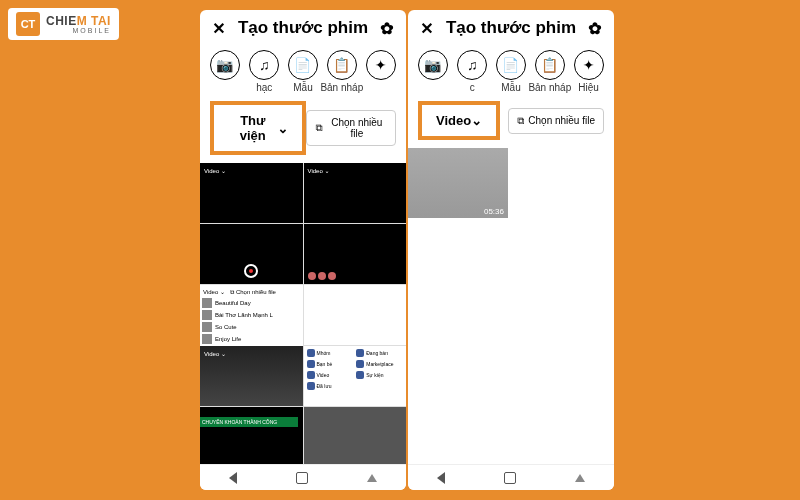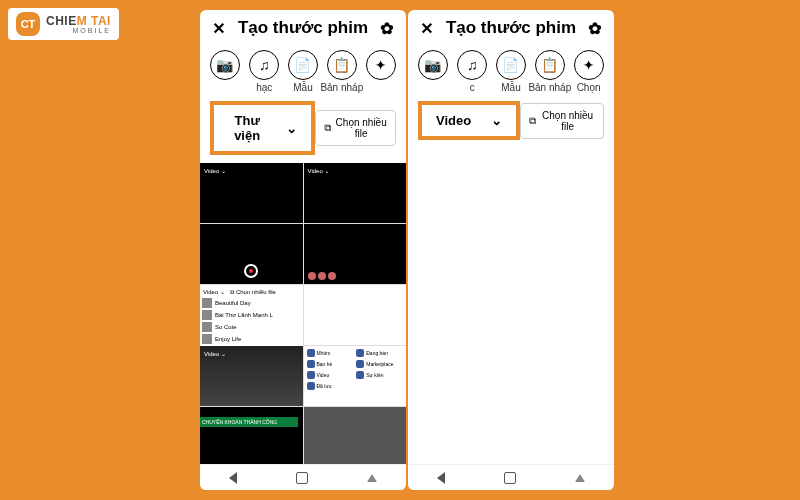--- a/index.html
+++ b/index.html
@@ -1,33 +1,33 @@
 <!DOCTYPE html>
 <html><head>
 <meta charset="utf-8">
 <style>
 * { margin: 0; padding: 0; box-sizing: border-box; }
 body { width: 800px; height: 500px; background: #e88c2c; font-family: -apple-system, sans-serif; position: relative; overflow: hidden; }
 .logo { position: absolute; top: 8px; left: 8px; display: flex; align-items: center; background: #fff; padding: 4px 8px; border-radius: 4px; }
-.logo-icon { width: 24px; height: 24px; background: #e88c2c; color: #fff; font-weight: bold; display: flex; align-items: center; justify-content: center; border-radius: 8px; font-size: 11px; }
+.logo-icon { width: 24px; height: 24px; background: #e88c2c; color: #fff; font-weight: bold; display: flex; align-items: center; justify-content: center; border-radius: 3px; font-size: 11px; }
 .logo-text { margin-left: 6px; display: flex; flex-direction: column; line-height: 1; }
 .logo-main { font-weight: bold; font-size: 12px; color: #444; letter-spacing: 0.5px; }
 .logo-main .orange { color: #e88c2c; }
 .logo-sub { font-size: 7px; letter-spacing: 2px; color: #666; text-align: right; }
 .phones { position: absolute; top: 10px; left: 200px; display: flex; gap: 2px; }
 .phone { width: 206px; height: 480px; background: #fff; border-radius: 6px; overflow: hidden; position: relative; display: flex; flex-direction: column; }
 .phone-header { display: flex; align-items: center; justify-content: space-between; padding: 8px 10px; }
 .close-icon, .gear-icon { width: 18px; height: 18px; display: flex; align-items: center; justify-content: center; font-size: 16px; font-weight: bold; }
 .phone-title { font-size: 17px; font-weight: 600; }
 .icon-row { display: flex; justify-content: space-around; padding: 4px 6px 2px; }
 .icon-cell { display: flex; flex-direction: column; align-items: center; gap: 2px; width: 36px; }
 .icon-circle { width: 30px; height: 30px; border: 1px solid #000; border-radius: 50%; display: flex; align-items: center; justify-content: center; font-size: 14px; }
 .icon-label { font-size: 10px; color: #333; white-space: nowrap; }
 .filter-row { display: flex; align-items: center; justify-content: space-between; padding: 6px 10px 8px; }
-.dropdown-btn { background: #fff; border: 4px solid #e88c2c; padding: 8px 14px; font-size: 13px; font-weight: 600; display: flex; align-items: center; gap: 20px; }
+.dropdown-btn { background: #fff; border: 4px solid #e88c2c; padding: 8px 14px; font-size: 13px; font-weight: 600; display: flex; align-items: center; gap: 0; }
 .multi-btn { border: 1px solid #ccc; border-radius: 4px; padding: 6px 8px; font-size: 10px; display: flex; align-items: center; gap: 4px; background: #fff; }
 .gallery { flex: 1; display: grid; grid-template-columns: 1fr 1fr; gap: 1px; background: #ddd; overflow: hidden; }
 .thumb { background: #000; position: relative; min-height: 60px; }
 .thumb.white { background: #fff; }
 .thumb.gray { background: #555; }
 .thumb .rec { position: absolute; bottom: 6px; left: 50%; transform: translateX(-50%); width: 14px; height: 14px; border: 2px solid #fff; border-radius: 50%; }
 .thumb .rec::after { content:''; position:absolute; inset:3px; background:#e33; border-radius:50%; }
 .thumb .txt { position: absolute; top: 4px; left: 4px; color: #fff; font-size: 6px; }
 .thumb .circles { position: absolute; bottom: 4px; left: 4px; display: flex; gap: 2px; }
 .thumb .circles span { width: 8px; height: 8px; border-radius: 50%; background: #c66; }
@@ -227,32 +227,37 @@
       <div class="icon-cell">
           <div class="icon-circle">📄</div>
           <div class="icon-label">Mẫu</div>
         </div>
       <div class="icon-cell">
           <div class="icon-circle">📋</div>
           <div class="icon-label">Bản nháp</div>
         </div>
       <div class="icon-cell">
           <div class="icon-circle">✦</div>
-          <div class="icon-label">Chọn</div>
+          <div class="icon-label">Hiệu</div>
         </div>
     </div>
     <div class="filter-row">
       <button class="dropdown-btn">
           <span>Video</span>
           <span>⌄</span>
         </button>
       <button class="multi-btn">
           <span>⧉</span>
           <span>Chọn nhiều file</span>
         </button>
     </div>
+    <div class="gallery2">
+      <div class="single-thumb">
+        <div class="duration">05:36</div>
+      </div>
+    </div>
     <div class="navbar">
       <div class="nav-back"></div>
       <div class="nav-home"></div>
       <div class="nav-up"></div>
     </div>
   </div>
 </div>
 
 </body></html>

